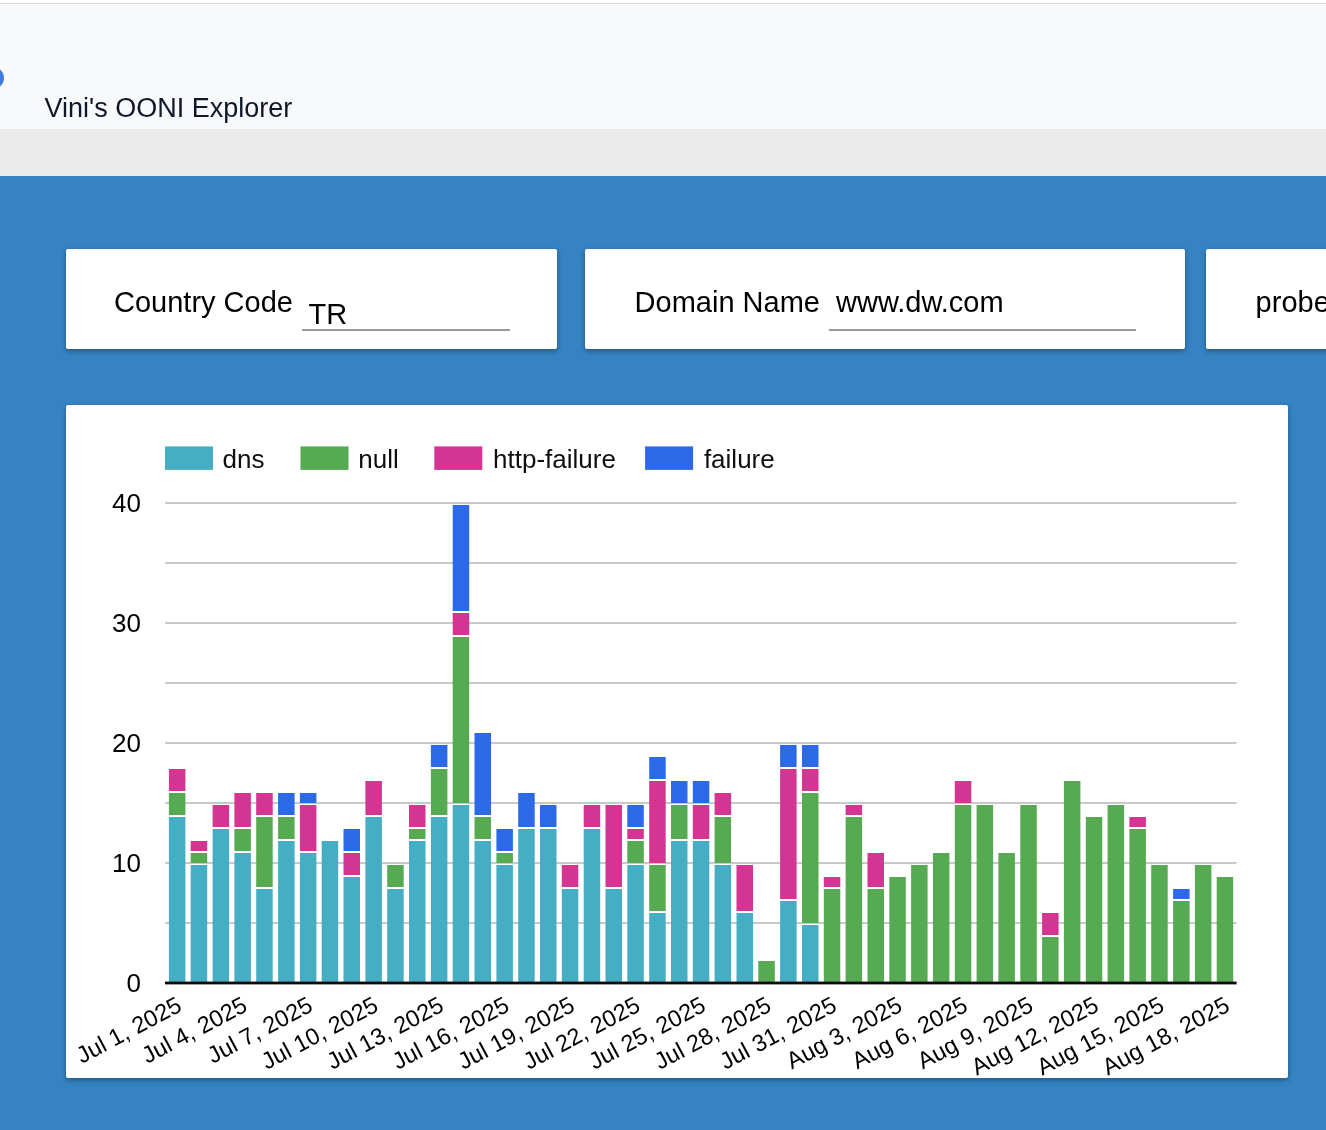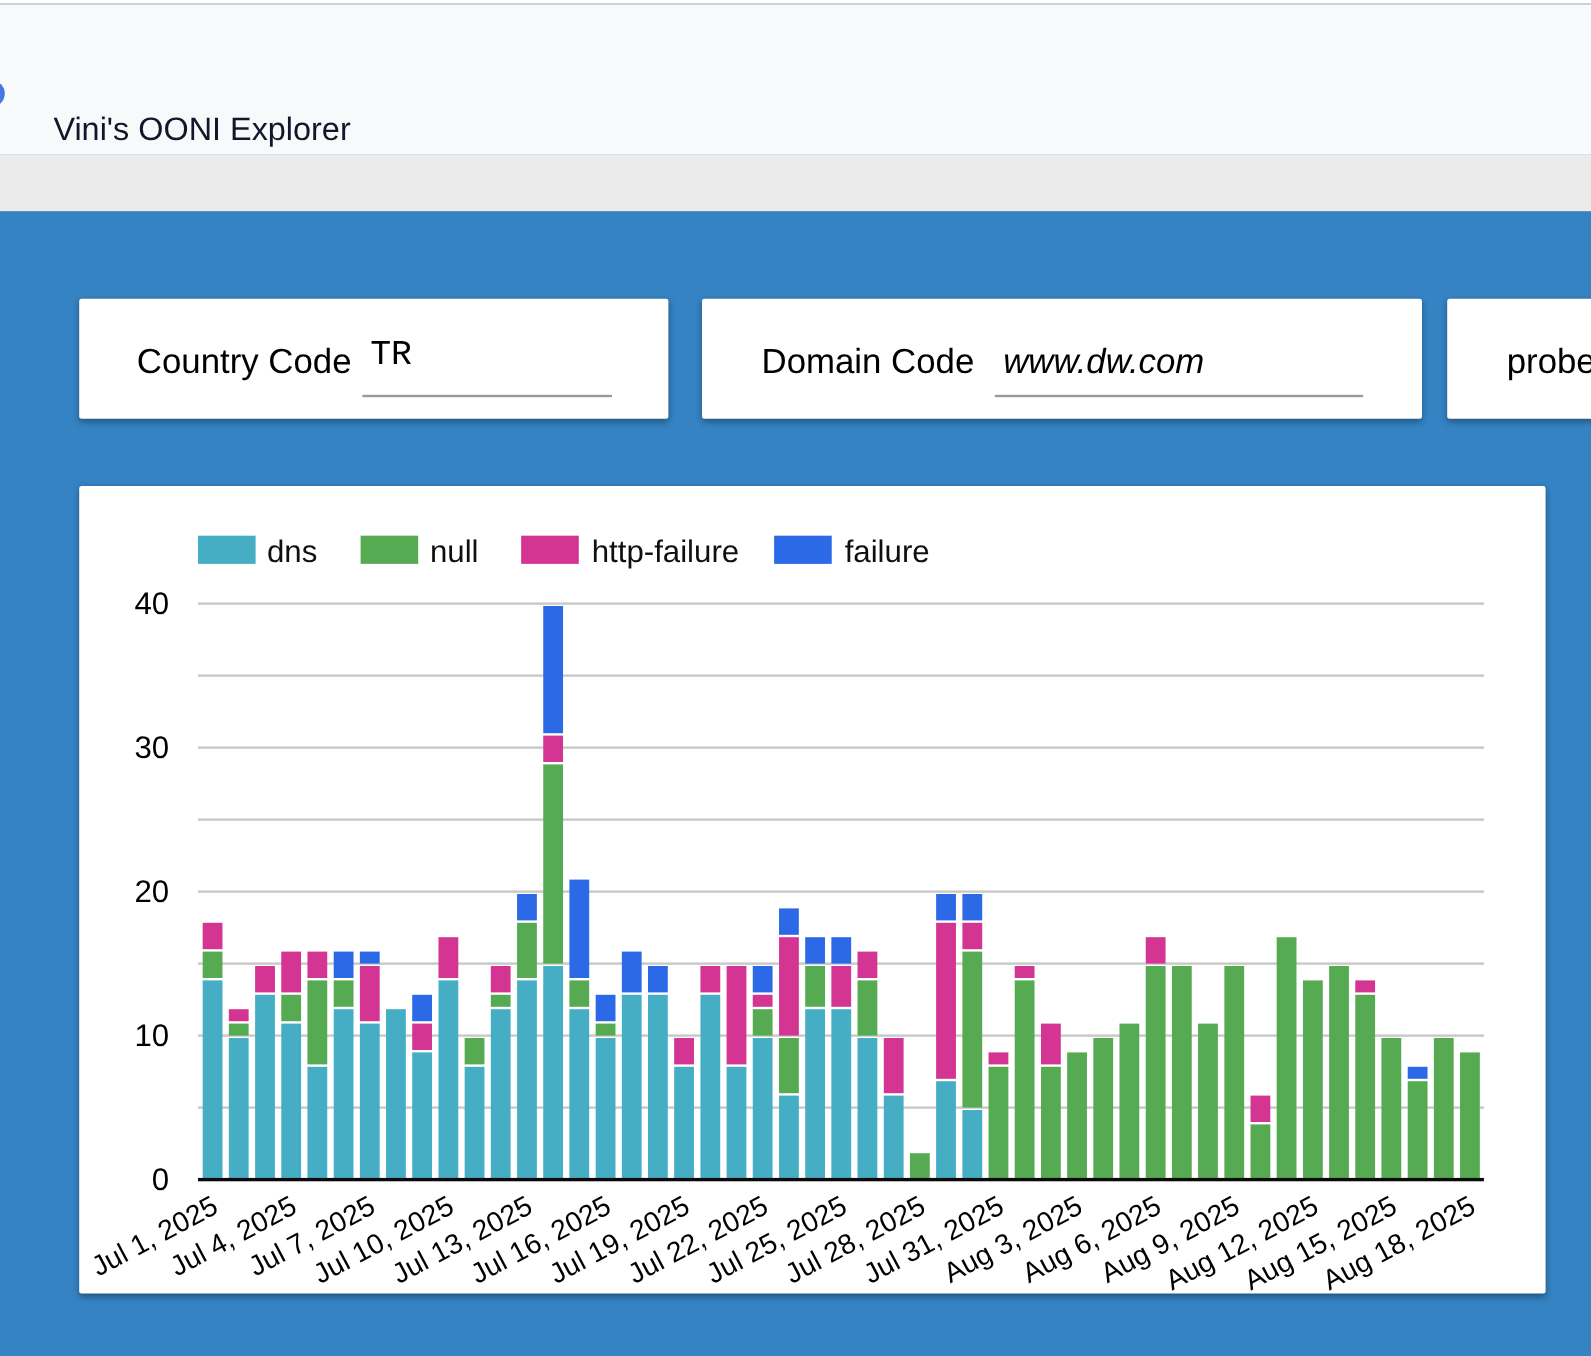--- a/index.html
+++ b/index.html
@@ -17,26 +17,26 @@
 <body>
 <div class="topwhite"></div>
 <div class="topline"></div>
 <div class="header"></div>
 <div class="strip"></div>
 <div class="logo"></div>
 <div class="title">Vini's OONI Explorer</div>
 
 <div class="card" style="left:66px; top:249px; width:490.5px; height:100px;"></div>
 <div class="flabel" style="left:114px; top:285.5px;">Country Code</div>
-<div class="fval" style="left:308.5px; top:279px;font-family:Liberation Mono, monospace;">TR</div>
+<div class="fval" style="left:308.5px; top:298px;">TR</div>
 <div class="uline" style="left:301.7px; top:328.5px; width:208.7px;"></div>
 
 <div class="card" style="left:584.5px; top:249px; width:600.5px; height:100px;"></div>
-<div class="flabel" style="left:634.6px; top:285.5px;">Domain Code</div>
-<div class="fval" style="left:836px; top:285.5px;font-style:italic;">www.dw.com</div>
+<div class="flabel" style="left:634.6px; top:285.5px;">Domain Name</div>
+<div class="fval" style="left:836px; top:285.5px;">www.dw.com</div>
 <div class="uline" style="left:829px; top:328.5px; width:307px;"></div>
 
 <div class="card" style="left:1206.4px; top:249px; width:600px; height:100px;"></div>
 <div class="flabel" style="left:1255.6px; top:285.5px;">probe cc</div>
 
 <div class="card" style="left:66px; top:404.5px; width:1221.5px; height:673.5px;">
 <svg width="1221.5" height="673.5" viewBox="0 0 1221.5 673.5" style="position:absolute;left:0;top:0">
 <rect x="99.0" y="517.0" width="1071.6" height="2" fill="#c9c9c9"></rect>
 <rect x="99.0" y="457.0" width="1071.6" height="2" fill="#c9c9c9"></rect>
 <rect x="99.0" y="397.0" width="1071.6" height="2" fill="#c9c9c9"></rect>

